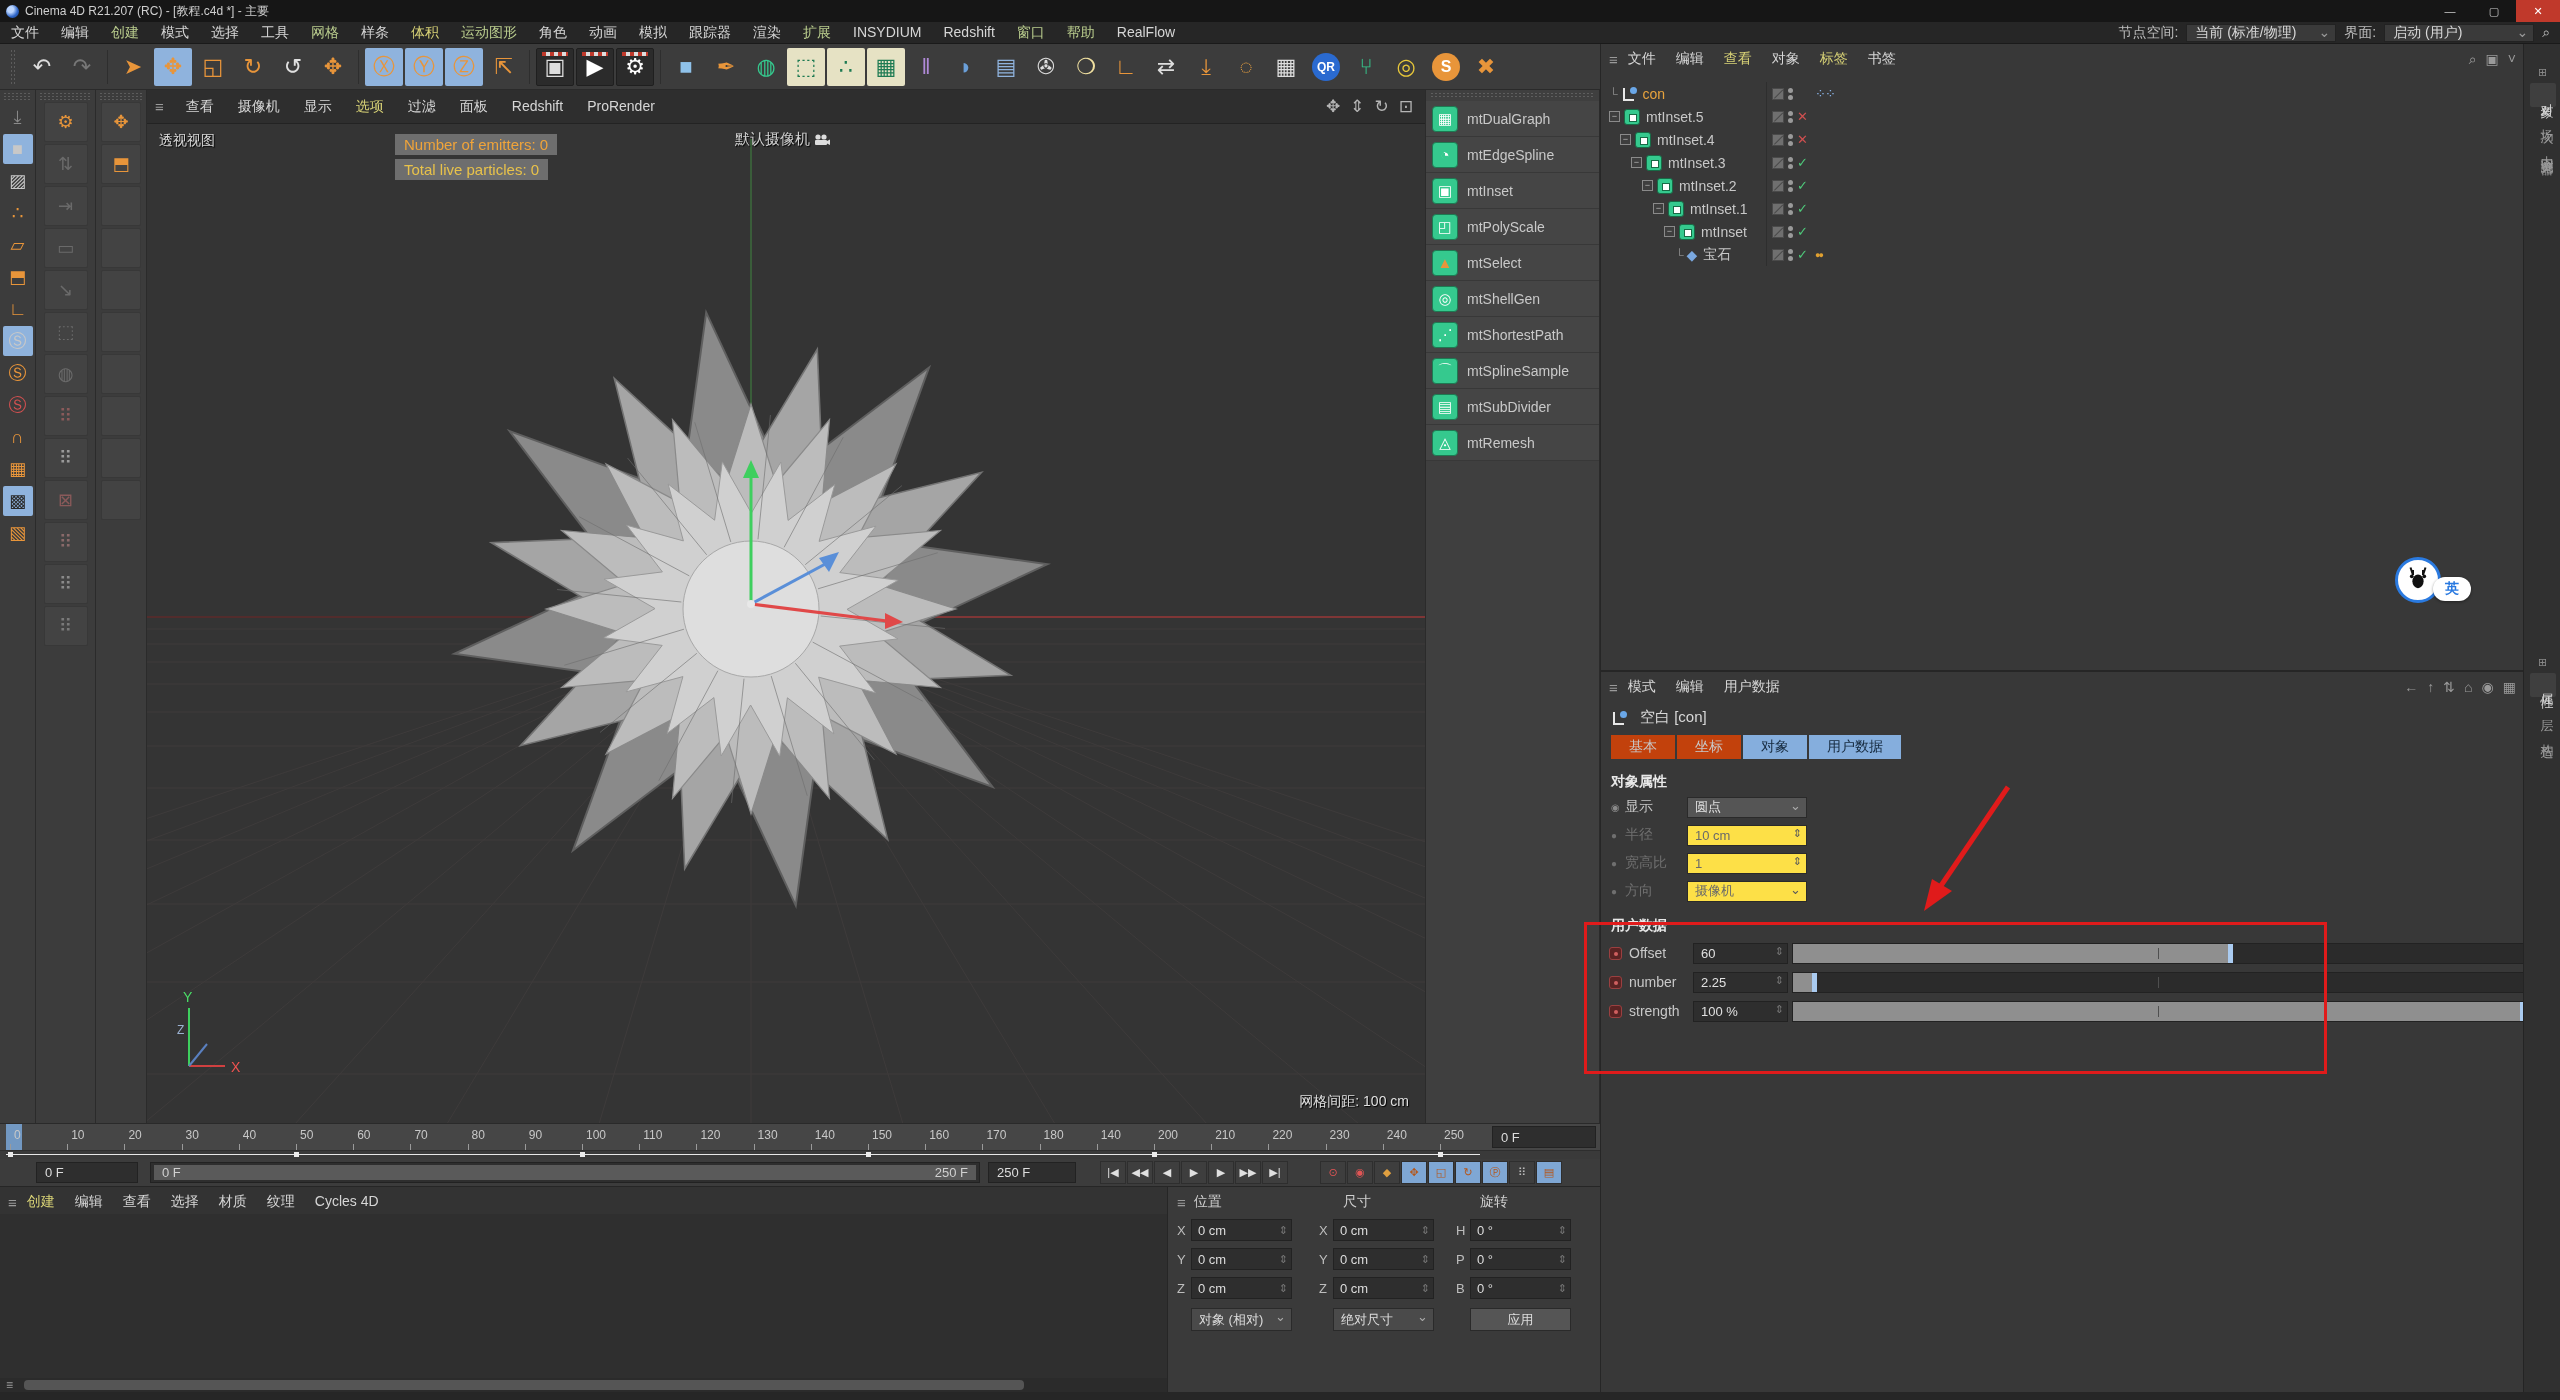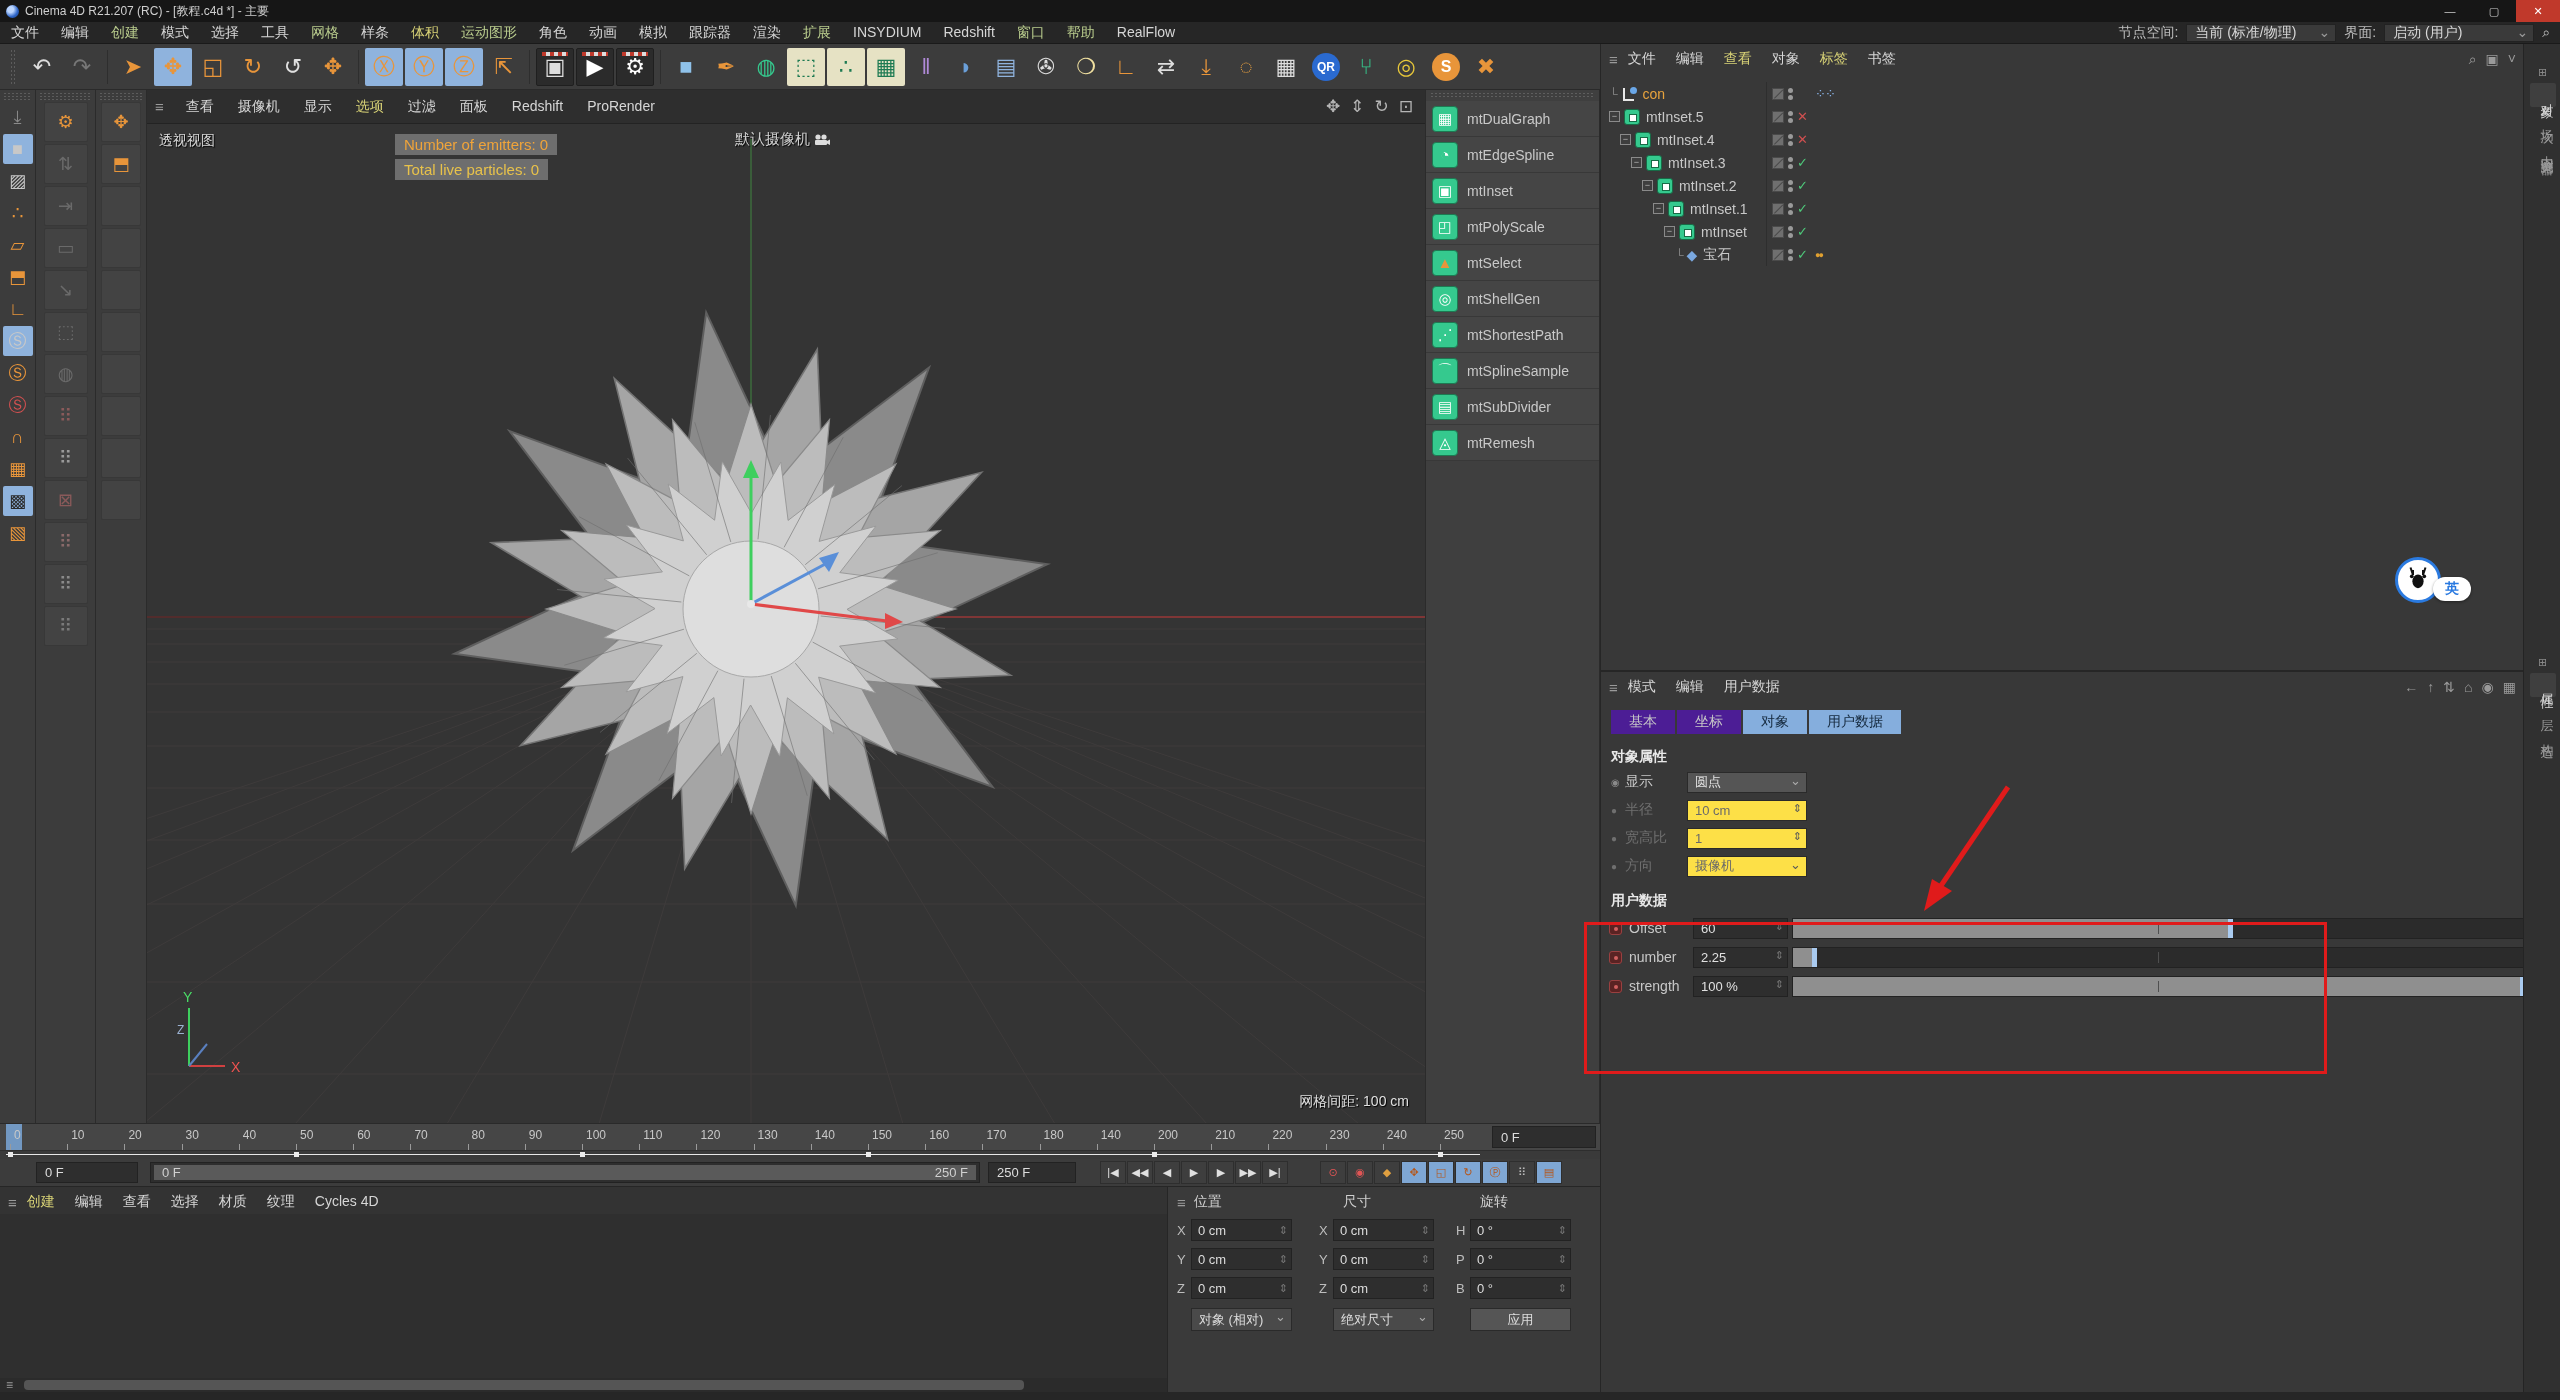--- a/index.html
+++ b/index.html
@@ -115,21 +115,21 @@
   .om-dots i { width:5px; height:5px; border-radius:50%; background:#9a9a9a; }
   .om-check { color:#4ec97a; font-size:13px; width:14px; } .om-cross { color:#d05050; font-size:13px; width:14px; }
   .tag-xpresso { color:#8ab4e8; font-size:13px; letter-spacing:-1px; }
   .tag-phong { color:#e0a030; font-size:9px; letter-spacing:-2px; }
 
   
   #am { position:absolute; left:0; top:628px; width:923px; height:720px; }
   #am-objrow { display:flex; align-items:center; gap:7px; padding:6px 0 0 10px; color:#d8d8d8; font-size:15px; }
   #am-tabs { display:flex; gap:2px; margin:8px 0 0 10px; }
   .am-tab { height:24px; padding:0 18px; display:flex; align-items:center; font-size:14px;
-    background:#4c1d95; color:#c8c8c8; }
+    background:#c2410c; color:#c8c8c8; }
   .am-tab.active { background:#85aedd; color:#14283c; }
   .am-section { color:#e8e8e8; font-weight:bold; font-size:14px; margin:14px 0 0 10px; }
   .prop-row { display:flex; align-items:center; height:24px; margin:4px 0 0 10px; font-size:14px; }
   .prop-bullet { width:14px; color:#8a8a8a; font-size:10px; }
   .prop-label { width:62px; color:#c8c8c8; }
   .prop-row.disabled .prop-label, .prop-row.disabled .prop-bullet { color:#6f6f6f; }
   .prop-ctl { width:120px; height:21px; background:#555; border:1px solid #2a2a2a; color:#e3e3e3;
     display:flex; align-items:center; padding-left:7px; position:relative; font-size:13px; }
   .prop-ctl.select:after { content:"⌄"; position:absolute; right:5px; top:0; color:#aaa; }
   .prop-ctl.num:after { content:"⇕"; position:absolute; right:4px; top:1px; color:#888; font-size:11px; }
@@ -792,20 +792,24 @@
         </div>
       <div class="rp-right-icons" id="am-right-icons">
           <span>←</span>
           <span>↑</span>
           <span>⇅</span>
           <span>⌂</span>
           <span>◉</span>
           <span>▦</span>
         </div>
     </div>
+    <div id="am-objrow">
+      <span class="icon-null"></span>
+      <span>空白 [con]</span>
+    </div>
     <div id="am-tabs">
         <div class="am-tab">基本</div>
         <div class="am-tab">坐标</div>
         <div class="am-tab active">对象</div>
         <div class="am-tab active">用户数据</div>
       </div>
     <div class="am-section">对象属性</div>
     <div id="am-props">
         <div class="prop-row">
           <span class="prop-bullet">◉</span>

